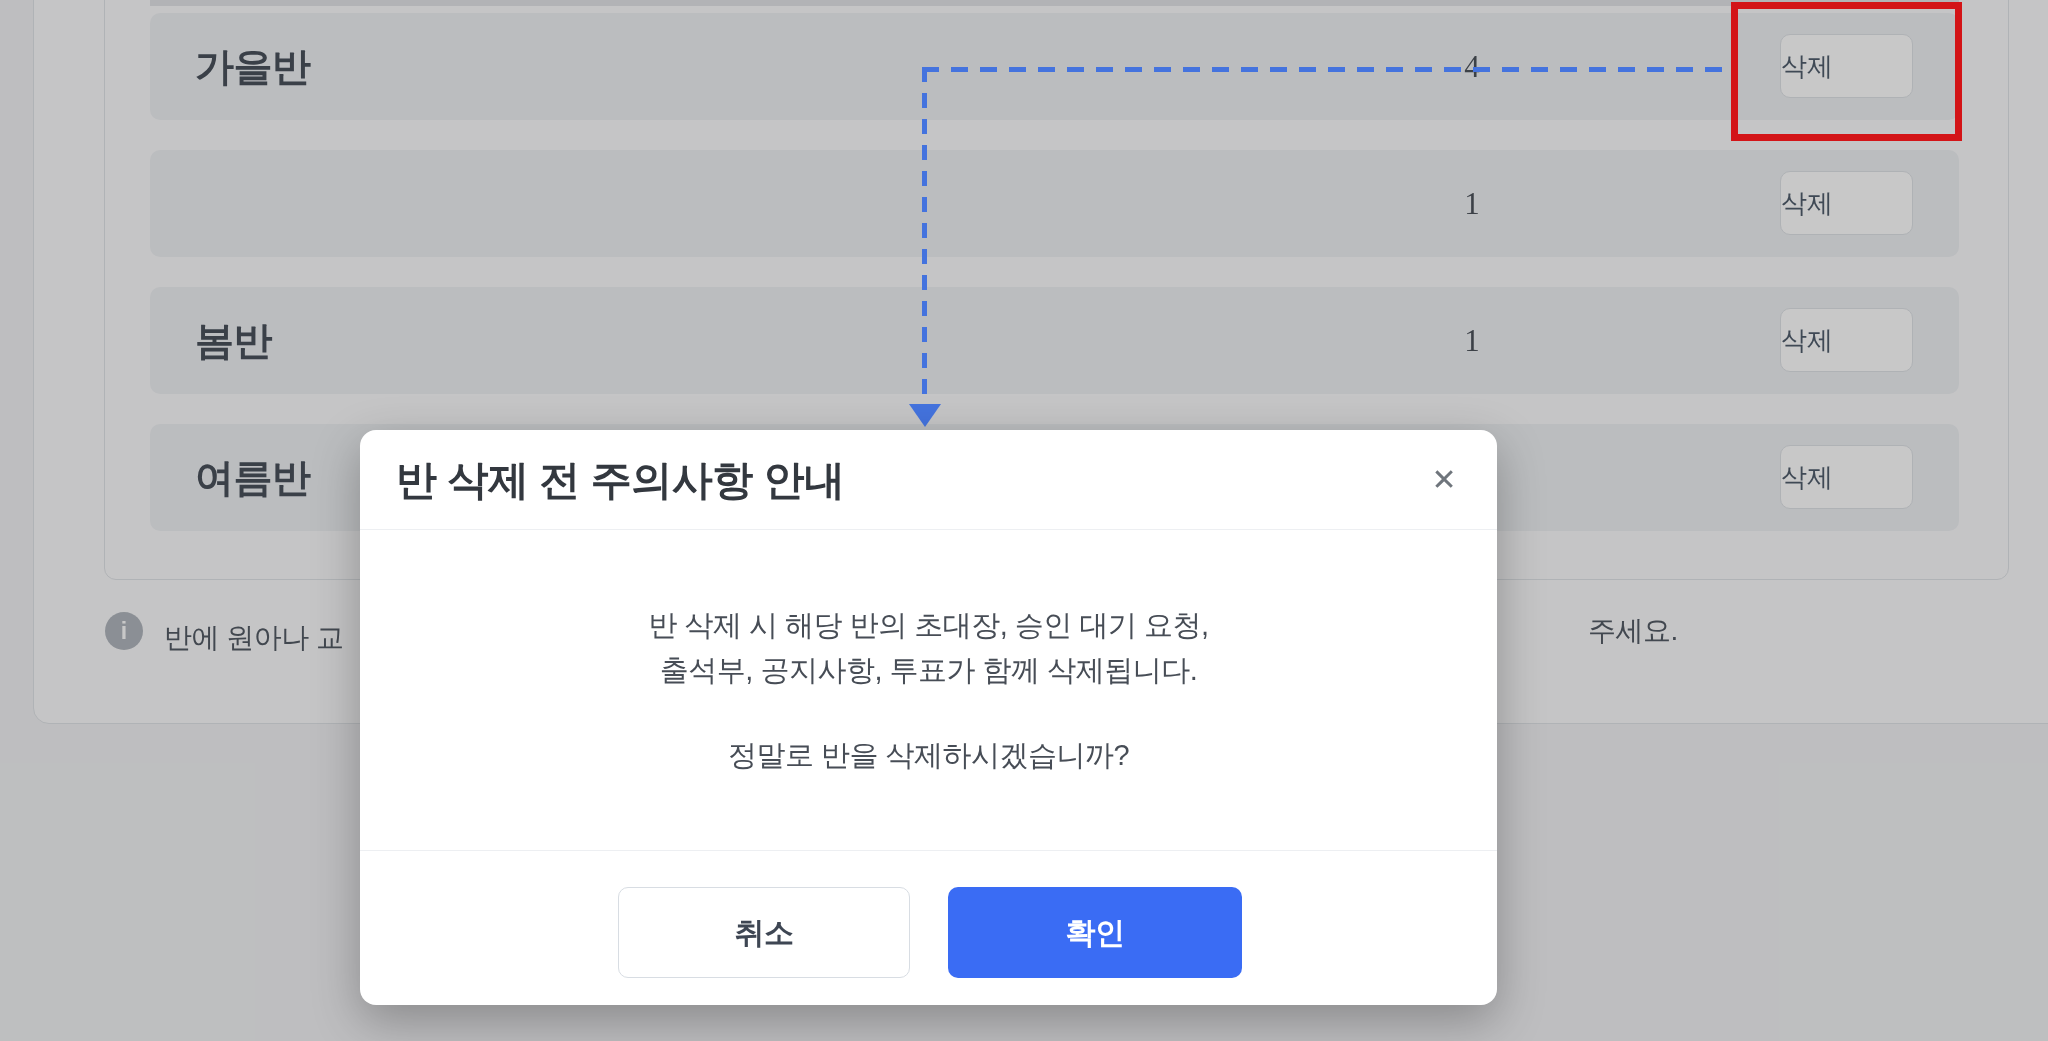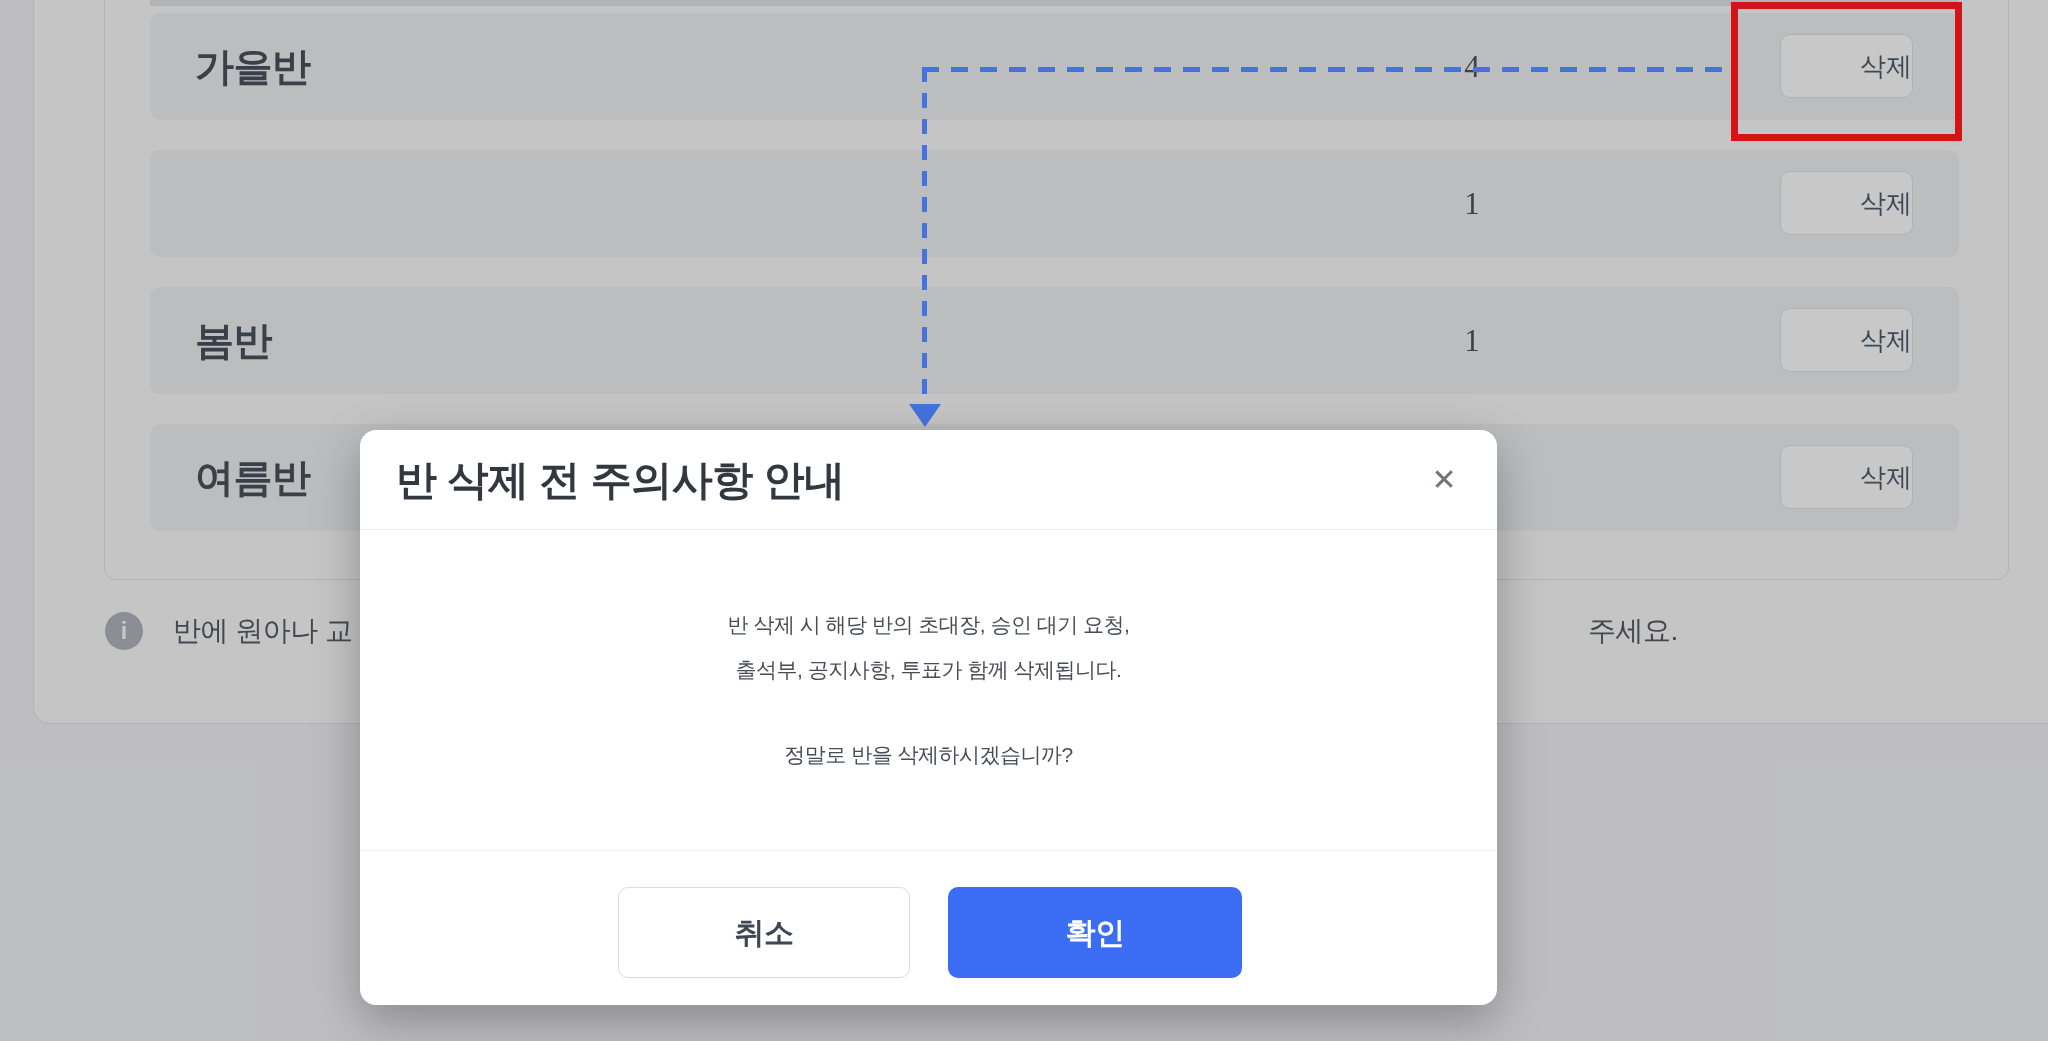--- a/index.html
+++ b/index.html
@@ -32,33 +32,33 @@
   .num{
     position:absolute;top:0;height:107px;line-height:107px;width:140px;
     text-align:center;font-family:"Liberation Serif","DejaVu Serif",serif;
     font-size:31px;color:#4d535b;
   }
   .num.c1{left:1252px;}
   .num.c2{left:1570px;}
   .del-btn{
     position:absolute;left:1630px;top:21px;width:133px;height:64px;
     background:#ffffff;border:1px solid #dfe3e7;border-radius:10px;
-    font-size:26px;color:#515e6d;line-height:62px;text-align:right;
+    font-size:26px;color:#515e6d;line-height:62px;text-align:left;
     box-sizing:border-box;cursor:pointer;
   }
   .info-icon{
     left:105px;top:612px;width:38px;height:38px;border-radius:50%;
     background:#b2b7be;color:#ffffff;font-size:23px;font-weight:bold;
     text-align:center;line-height:38px;
   }
   .info-text{
     top:612px;height:38px;line-height:38px;font-size:28px;color:#555c66;
     letter-spacing:-0.5px;white-space:nowrap;
   }
-  .info-text.left{left:173px;}
+  .info-text.left{left:164px;margin-top:7px;}
   .info-text.right{left:1588px;}
 
   
   #dim{position:absolute;inset:0;background:rgba(0,0,0,0.215);z-index:10;}
 
   
   #annos{position:absolute;inset:0;z-index:20;pointer-events:none;}
   .red-box{
     left:1731px;top:2px;width:231px;height:139px;
     border:7px solid #d31417;box-sizing:border-box;
@@ -90,21 +90,21 @@
   .modal-title{
     position:absolute;left:36px;top:0;height:100px;line-height:100px;
     font-size:41px;font-weight:700;color:#33383f;letter-spacing:-0.5px;
   }
   .modal-close{
     position:absolute;left:1062px;top:28px;width:44px;height:44px;
     font-size:30px;color:#6f757c;text-align:center;line-height:44px;cursor:pointer;
   }
   .modal-line{
     position:absolute;left:0;width:100%;height:44px;line-height:44px;
-    text-align:center;font-size:21px;color:#474d56;letter-spacing:-0.5px;
+    text-align:center;font-size:29px;color:#474d56;letter-spacing:-0.5px;
   }
   .modal-line.l1{top:173px;}
   .modal-line.l2{top:218px;}
   .modal-line.l3{top:303px;}
   .modal-footer{
     position:absolute;left:0;top:420px;width:100%;height:155px;
     border-top:1px solid #edeff2;box-sizing:border-box;
   }
   .btn{
     position:absolute;top:36px;height:91px;border-radius:10px;

